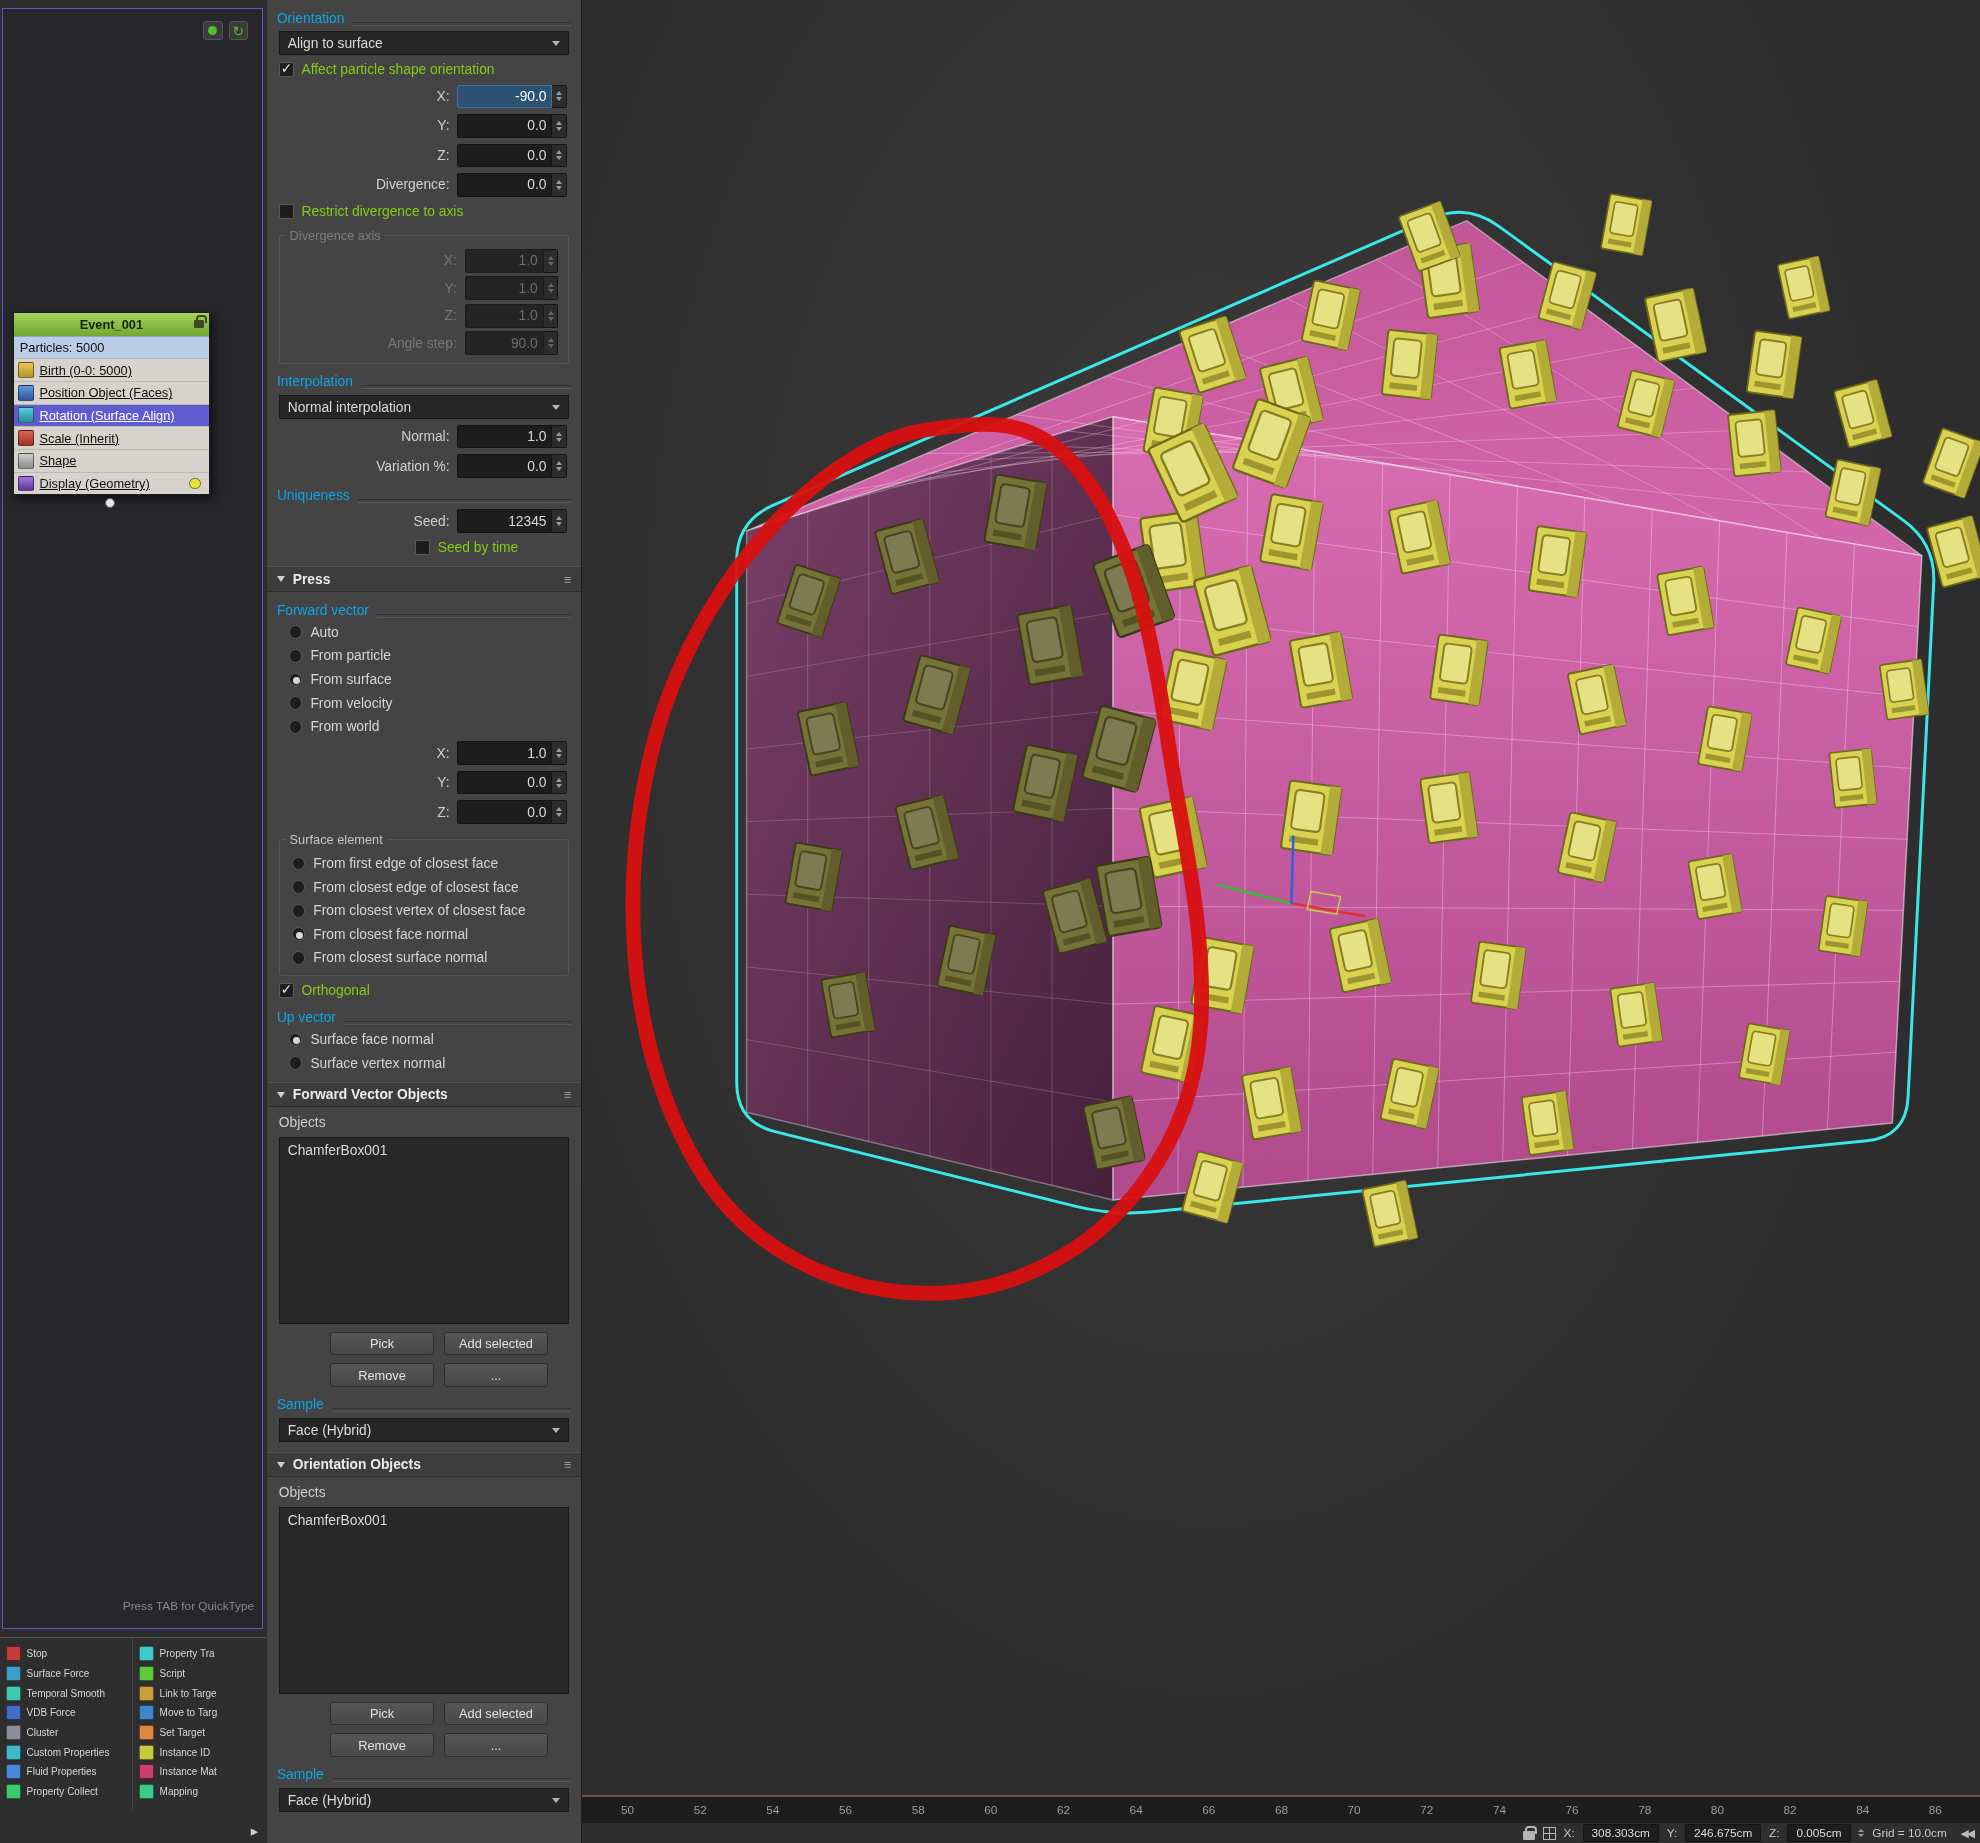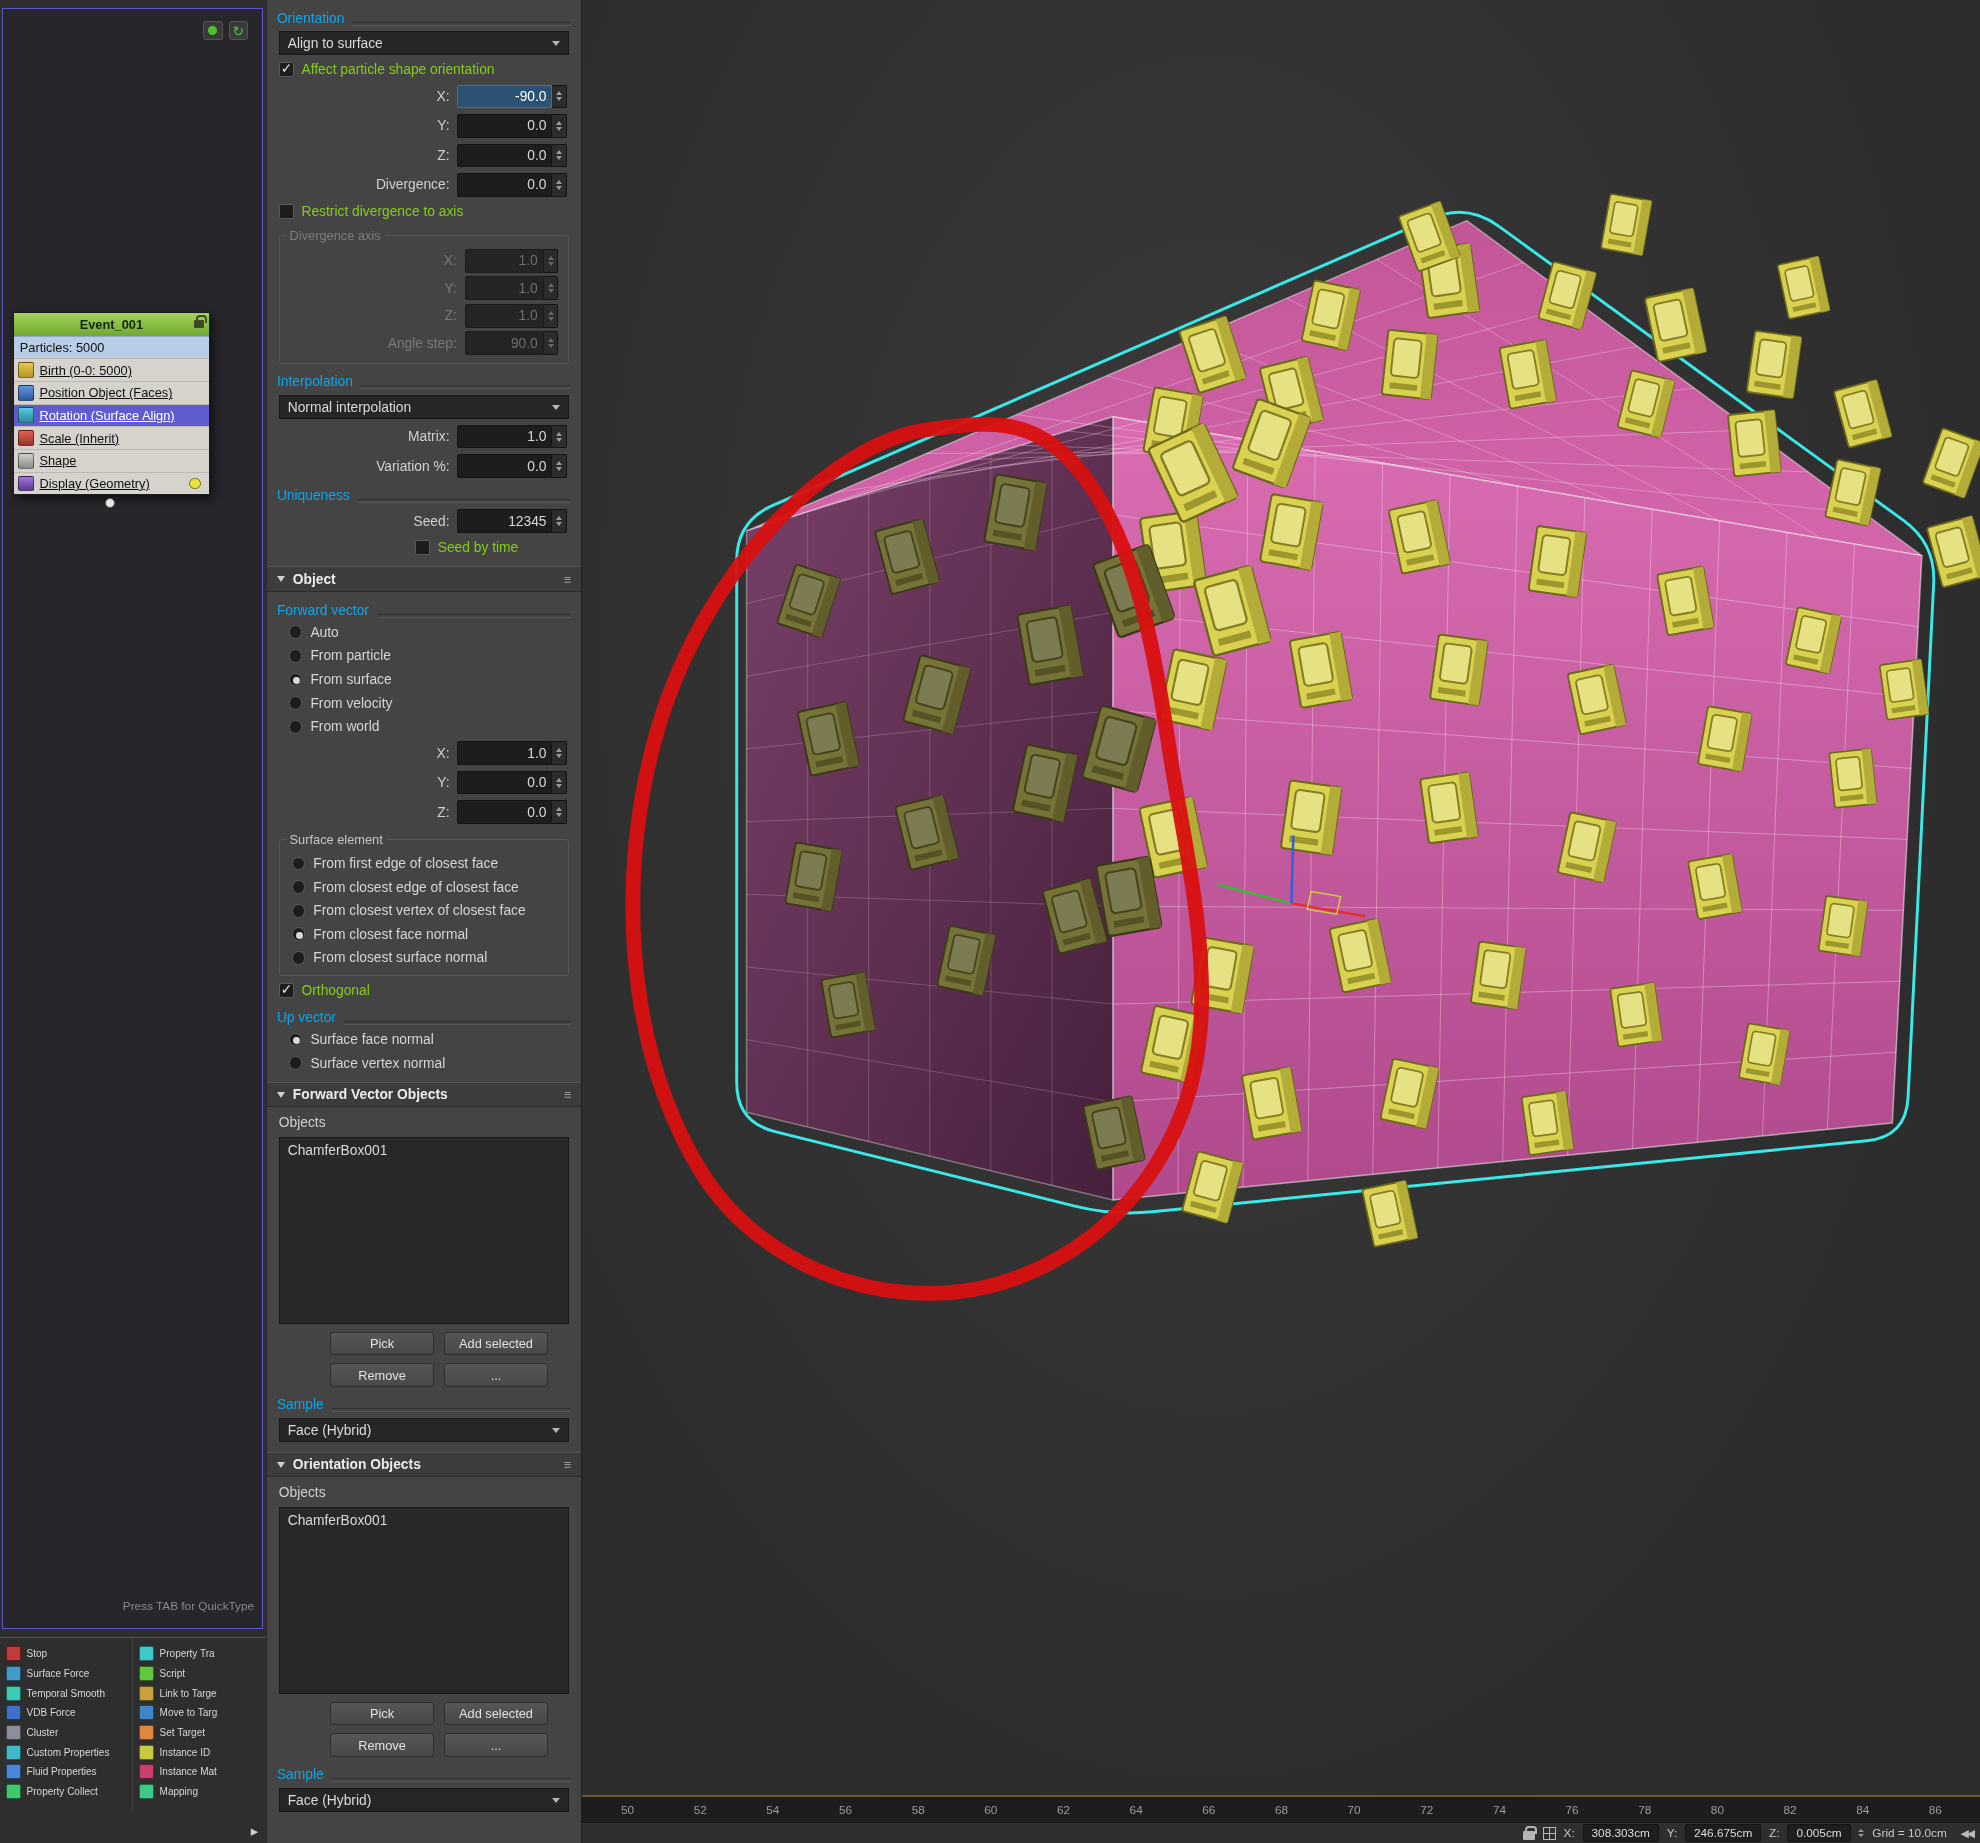--- a/index.html
+++ b/index.html
@@ -369,21 +369,21 @@
       </div>
     </fieldset>
 
     <div class="sec">
         <span>Interpolation</span>
       </div>
     <div class="dd">
         <span>Normal interpolation</span>
       </div>
     <div class="row">
-      <label>Matrix:</label>
+      <label>Normal:</label>
       <div class="field">
           <span>1.0</span>
         </div>
       <div class="spin">
           <i class="up"></i>
           <i class="dn"></i>
         </div>
     </div>
     <div class="row">
       <label>Variation %:</label>
@@ -409,21 +409,21 @@
           <i class="dn"></i>
         </div>
     </div>
     <div class="cb indent">
       <span class="box"></span>
       <span>Seed by time</span>
     </div>
 
     <div class="rollout">
       <span class="tri"></span>
-      <span>Object</span>
+      <span>Press</span>
       <span class="grip">≡</span>
     </div>
 
     <div class="sec">
         <span>Forward vector</span>
       </div>
     <div class="rb">
         <span class="dot"></span>
         <span>Auto</span>
       </div>

